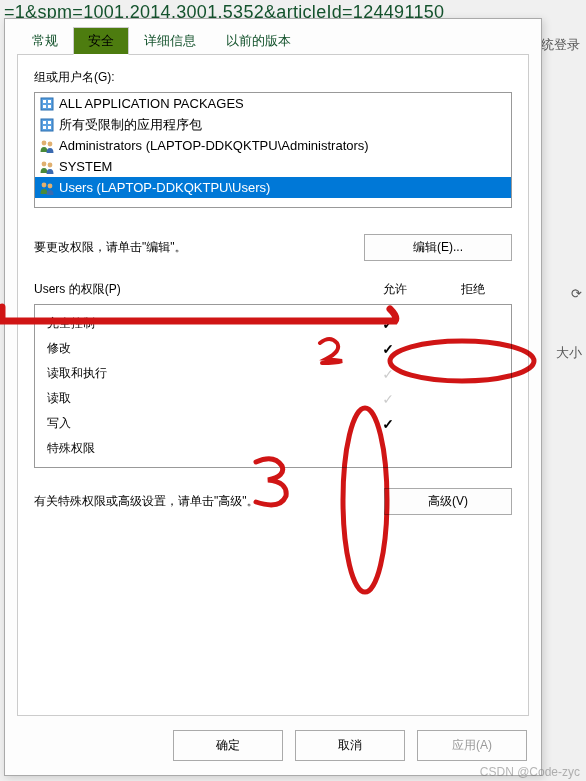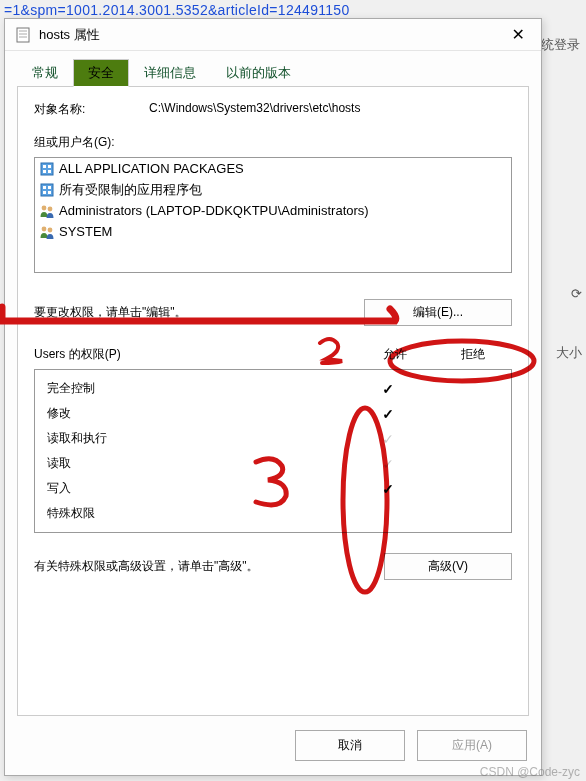--- a/index.html
+++ b/index.html
@@ -10,22 +10,22 @@
       width: 586px;
       height: 781px;
       position: relative;
       overflow: hidden;
     }
     .bg-url {
       position: absolute;
       top: 2px;
       left: 4px;
       font-family: Arial, sans-serif;
-      font-size: 14px;
-      color: #1d4ed8;
+      font-size: 18px;
+      color: #14532d;
       letter-spacing: 0.3px;
       white-space: nowrap;
     }
     .bg-login {
       position: absolute;
       top: 36px;
       right: 6px;
       font-size: 13px;
       color: #555;
     }
@@ -193,47 +193,30 @@
 </head>
 <body>
 
 <div class="bg-url">=1&amp;spm=1001.2014.3001.5352&amp;articleId=124491150</div>
 <div class="bg-login">统登录</div>
 <div class="bg-right-labels" style="top:286px;">⟳</div>
 <div class="bg-right-labels" style="top:344px;">大小</div>
 
 <div class="dialog">
 
-  <div class="titlebar">
-    <span class="title-icon">
-      <svg width="14" height="16" viewBox="0 0 14 16">
-          <rect x="1" y="1" width="12" height="14" fill="#fff" stroke="#777" stroke-width="1"></rect>
-          <line x1="3" y1="4" x2="11" y2="4" stroke="#aaa"></line>
-          <line x1="3" y1="7" x2="11" y2="7" stroke="#aaa"></line>
-          <line x1="3" y1="10" x2="11" y2="10" stroke="#aaa"></line>
-        </svg>
-    </span>
-    <span>hosts 属性</span>
-    <span class="titlebar-spacer"></span>
-    <span class="close-btn">✕</span>
-  </div>
 
   <div class="tab-strip">
     <div class="tab">常规</div>
     <div class="tab active">安全</div>
     <div class="tab">详细信息</div>
     <div class="tab">以前的版本</div>
   </div>
 
   <div class="tab-content">
 
-    <div class="row">
-      <span class="label">对象名称:</span>
-      <span>C:\Windows\System32\drivers\etc\hosts</span>
-    </div>
 
     <div class="group-label">组或用户名(G):</div>
 
     <div class="listbox" id="groups-list">
         <div class="list-item">
           <span class="li-icon"><svg width="16" height="16">
               <rect x="2" y="2" width="12" height="12" fill="#5aa0e0" stroke="#2a6eb0"></rect>
               <rect x="4" y="4" width="3" height="3" fill="#fff"></rect>
               <rect x="9" y="4" width="3" height="3" fill="#fff"></rect>
               <rect x="4" y="9" width="3" height="3" fill="#fff"></rect>
@@ -262,20 +245,29 @@
         </div>
         <div class="list-item">
           <span class="li-icon"><svg width="16" height="16">
               <circle cx="5" cy="5" r="2.4" fill="#e0b070"></circle>
               <path d="M1.5 14 Q1.5 9 5 9 Q8.5 9 8.5 14 Z" fill="#4a8a3a"></path>
               <circle cx="11" cy="6" r="2.4" fill="#e0b070"></circle>
               <path d="M7.5 15 Q7.5 10 11 10 Q14.5 10 14.5 15 Z" fill="#3a6ab0"></path>
             </svg></span>
           <span>SYSTEM</span>
         </div>
+        <div class="list-item selected">
+          <span class="li-icon"><svg width="16" height="16">
+              <circle cx="5" cy="5" r="2.4" fill="#e0b070"></circle>
+              <path d="M1.5 14 Q1.5 9 5 9 Q8.5 9 8.5 14 Z" fill="#4a8a3a"></path>
+              <circle cx="11" cy="6" r="2.4" fill="#e0b070"></circle>
+              <path d="M7.5 15 Q7.5 10 11 10 Q14.5 10 14.5 15 Z" fill="#3a6ab0"></path>
+            </svg></span>
+          <span>Users (LAPTOP-DDKQKTPU\Users)</span>
+        </div>
       </div>
 
     <div class="edit-row">
       <span class="txt">要更改权限，请单击"编辑"。</span>
       <button class="btn btn-edit">编辑(E)...</button>
     </div>
 
     <div class="perm-header">
       <span class="ph-name">Users 的权限(P)</span>
       <span class="ph-col">允许</span>
@@ -316,20 +308,21 @@
       </div>
 
     <div class="adv-row">
       <span class="txt">有关特殊权限或高级设置，请单击"高级"。</span>
       <button class="btn btn-adv">高级(V)</button>
     </div>
 
   </div>
 
   <div class="dialog-buttons">
+    <button class="btn">确定</button>
     <button class="btn">取消</button>
     <button class="btn disabled">应用(A)</button>
   </div>
 
 </div>
 
 <svg class="annot" style="top:297px; left:0;" width="400" height="30">
   <path d="M2 10 L2 24 L395 24 Q398 20 390 12" stroke="#d01515" stroke-width="7" fill="none" stroke-linecap="round"></path>
 </svg>
 <svg class="annot" style="top:333px; left:312px;" width="40" height="40">

